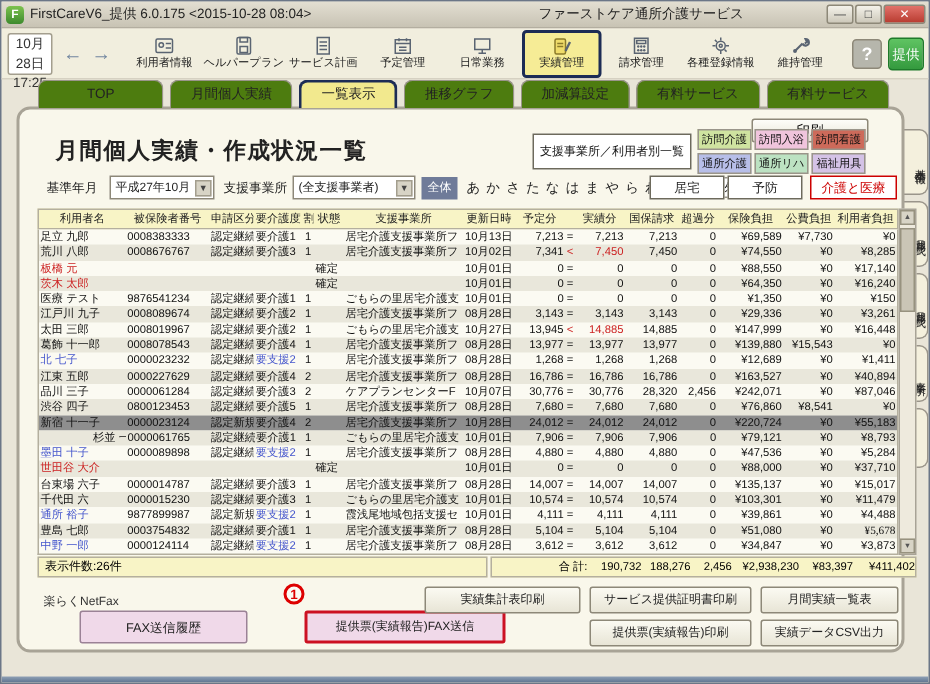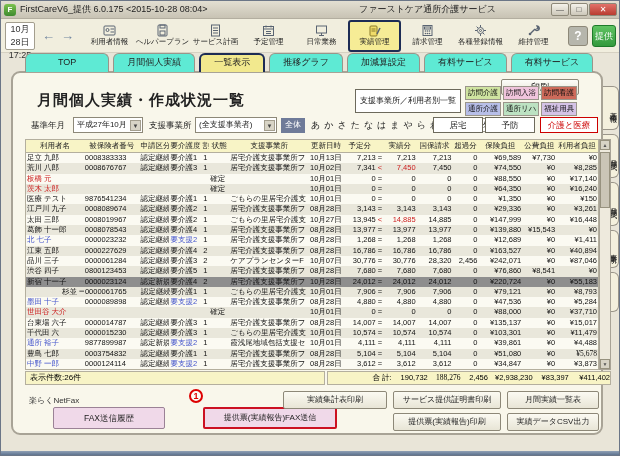--- a/index.html
+++ b/index.html
@@ -18,21 +18,21 @@
   .datebox{width:52px;height:28px;margin:0 4px;background:#fff;border:1px solid #a39e8e;border-radius:2px;text-align:center;font-size:9px;line-height:13px;color:#333;}
   .navarrow{font-size:13px;color:#7287a0;margin:0 3px;line-height:30px;}
   .tbbtn{width:53px;height:32px;display:flex;flex-direction:column;align-items:center;justify-content:center;border:2px solid transparent;border-radius:3px;}
   .tbbtn .lbl{font-size:7.5px;color:#222;white-space:nowrap;}
   .tbbtn.active{background:#f6ec96;border-color:#1d2c55;}
   .tbbtn svg{display:block;}
   .helpbtn{width:20px;height:20px;background:#b6b6ac;border:1px solid #8d8878;border-radius:3px;color:#fff;font-weight:bold;font-size:12px;text-align:center;line-height:18px;margin-left:8px;}
   .providebtn{width:24px;height:22px;background:linear-gradient(#5fc362,#349a3e);border:1px solid #1e7a2a;border-radius:3px;color:#fff;font-size:9px;text-align:center;line-height:20px;margin:0 3px 0 4px;}
   
   .tabrow{position:absolute;left:24px;top:52px;height:19px;display:flex;gap:4px;z-index:3;}
-  .tab{padding:0 13px;background:#5eead4;border:1px solid #9a958a;border-bottom:none;border-radius:6px 6px 0 0;font-size:9px;line-height:17px;color:#222;white-space:nowrap;}
+  .tab{padding:0 13px;background:#4d7c0f;border:1px solid #9a958a;border-bottom:none;border-radius:6px 6px 0 0;font-size:9px;line-height:17px;color:#222;white-space:nowrap;}
   .tab.first{padding:0 32px;}
   .tab.active{background:#f2e98e;border:2px solid #1d2c55;border-bottom:none;line-height:15px;}
   
   .panel{position:absolute;left:10px;top:70px;width:592px;height:364px;background:#f9f7eb;border:2px solid #a8a396;border-radius:9px;z-index:2;}
   .printbtn{position:absolute;left:488px;top:6px;width:78px;height:16px;background:linear-gradient(#fdfdf9,#e6e3d4);border:1px solid #8d8878;border-radius:2px;font-size:9px;text-align:center;line-height:14px;}
   .pagetitle{position:absolute;left:24px;top:18px;font-size:15px;font-weight:bold;letter-spacing:1px;color:#222;}
   .userlistbtn{position:absolute;left:245px;top:16px;width:92px;height:24px;background:#c9c9bf;border:1px solid #97927f;border-radius:2px;font-size:9px;color:#6b6b66;text-align:center;line-height:22px;}
   .officelistbtn{position:absolute;left:342px;top:16px;width:106px;height:24px;background:#fff;border:1px solid #6d6a5c;font-size:8px;color:#111;text-align:center;line-height:22px;}
   .legend{position:absolute;left:452px;top:13px;width:134px;display:flex;flex-wrap:wrap;gap:2px;}
   .chip{font-size:7.5px;padding:1px 2px;border:1px solid #9a958a;white-space:nowrap;color:#111;}
@@ -674,21 +674,21 @@
     <div class="vscroll">
       <div class="varrow" style="top:0;">▲</div>
       <div class="vthumb"></div>
       <div class="varrow" style="bottom:0;">▼</div>
     </div>
 
     <div class="countstrip">表示件数:26件</div>
     <div class="totalstrip">
       <span class="tl">合 計:</span>
       <span class="tv" style="width:42px;">190,732</span>
-      <span class="tv" style="width:38px;font-family:Liberation Serif, serif;">188,276</span>
+      <span class="tv" style="width:38px;">188,276</span>
       <span class="tv" style="width:32px;">2,456</span>
       <span class="tv" style="width:52px;">¥2,938,230</span>
       <span class="tv" style="width:42px;">¥83,397</span>
       <span class="tv" style="width:48px;">¥411,402</span>
     </div>
 
     <div class="netfax">楽らくNetFax</div>
     <div class="ann">1</div>
     <div class="pinkbtn" style="left:40px;top:334px;width:112px;height:22px;line-height:20px;">FAX送信履歴</div>
     <div class="pinkbtn outlined" style="left:190px;top:334px;width:134px;height:22px;line-height:18px;">提供票(実績報告)FAX送信</div>

